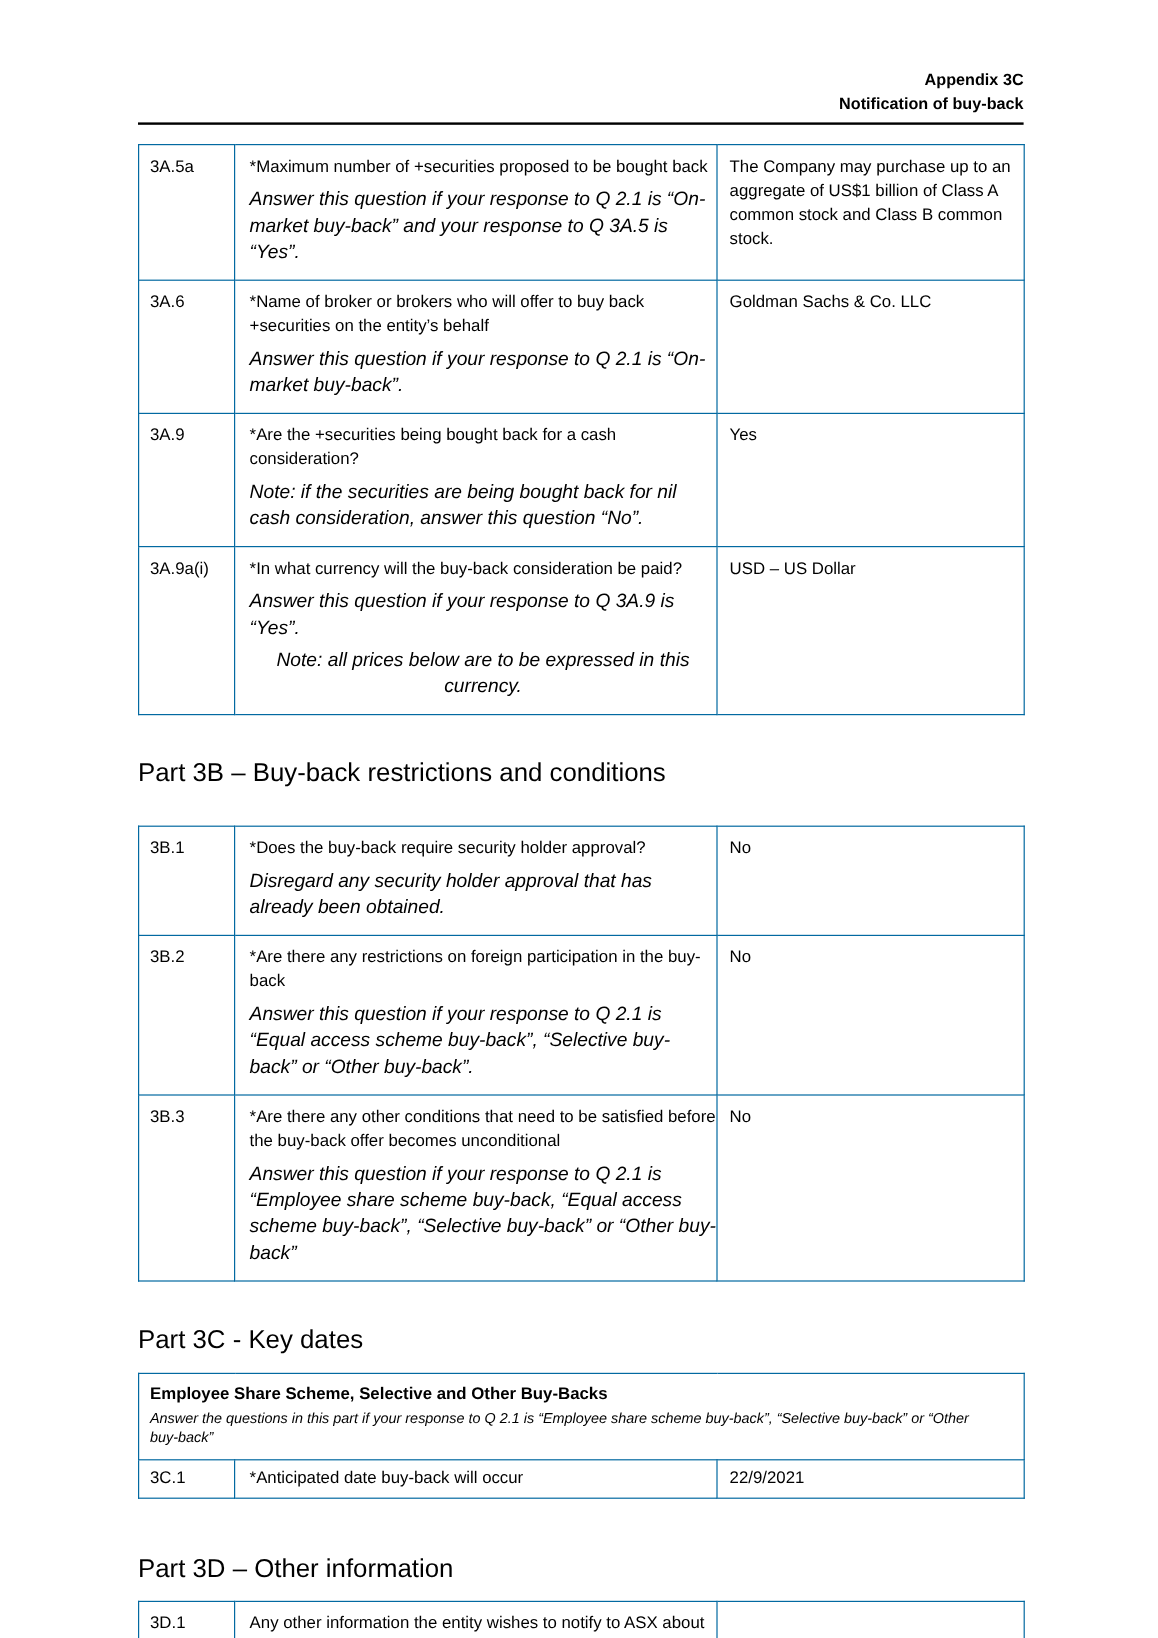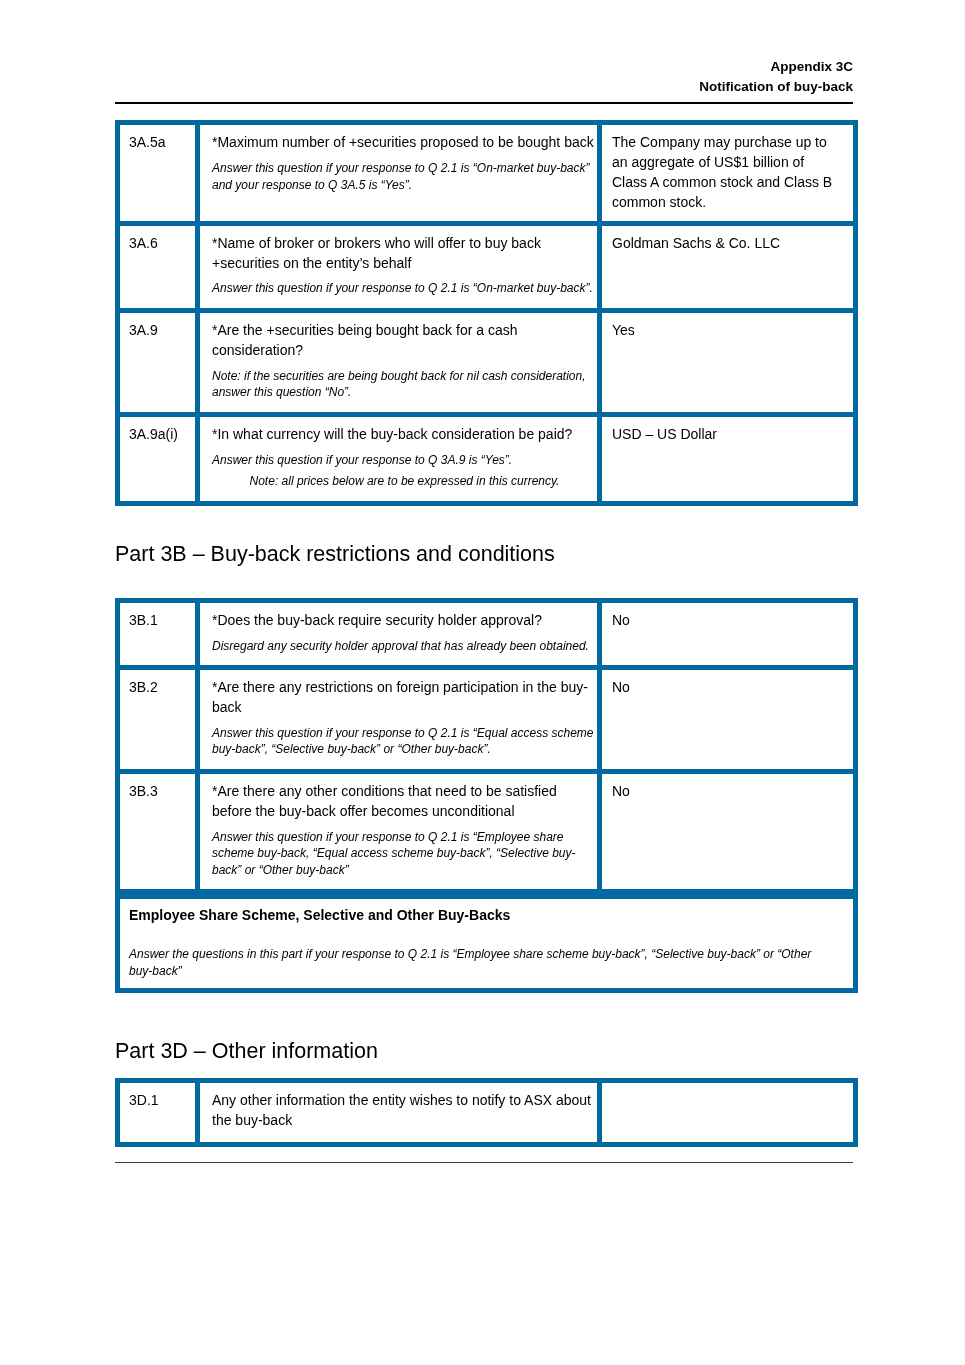--- a/index.html
+++ b/index.html
@@ -44,35 +44,35 @@
   table {
     border-collapse: collapse;
     width: 100%;
     table-layout: fixed;
   }
   .form-table { margin-top: 16px; }
   .col-id { width: 80px; }
   .col-q  { width: 402px; }
   .col-a  { width: 256px; }
   td {
-    border: 5px solid #0369a1;
+    border: 1px solid #0369a1;
     vertical-align: top;
   }
   .cell-id {
     padding: 8px 4px 8px 9px;
     font-size: 14px;
     line-height: 1.42;
   }
   .cell-q { padding: 8px 0 11px 12px; }
   .q {
     font-size: 14px;
     line-height: 1.42;
   }
   .note {
-    font-size: 12px;
+    font-size: 16px;
     font-style: italic;
     line-height: 1.38;
     margin-top: 7px;
   }
   .note + .note { margin-top: 5px; text-align: center; }
   .cell-a {
     padding: 8px 10px;
     font-size: 14px;
     line-height: 1.42;
   }
@@ -80,21 +80,21 @@
   .scheme-header-cell { padding: 7px 30px 9px 9px; }
   .scheme-title {
     font-size: 14px;
     font-weight: bold;
     line-height: 1.4;
   }
   .scheme-note {
     font-size: 12px;
     font-style: italic;
     line-height: 1.38;
-    margin-top: 20px;
+    margin-top: 2px;
   }
   
   .compact .cell-id { padding: 5px 4px 6px 9px; }
   .compact .cell-q  { padding: 5px 14px 6px 12px; }
   .compact .cell-a  { padding: 5px 10px 6px 10px; }
   
   .footer-rule {
     border: none;
     border-top: 1.5px solid #3c3c3c;
     margin: 15px 0 0 0;
@@ -183,34 +183,42 @@
         <td class="cell-id">3B.3</td>
         <td class="cell-q">
           <div class="q">*Are there any other conditions that need to be satisfied before the buy-back offer becomes unconditional</div>
           <div class="note">Answer this question if your response to Q 2.1 is “Employee share scheme buy-back, “Equal access scheme buy-back”, “Selective buy-back” or “Other buy-back”</div>
         </td>
         <td class="cell-a">No</td>
       </tr>
     </tbody>
   </table>
 
+  <h2 class="section-heading heading-3c">Part 3C - Key dates</h2>
 
   <table>
     <colgroup>
         <col class="col-id">
         <col class="col-q">
         <col class="col-a">
       </colgroup>
     <tbody>
       <tr>
         <td class="scheme-header-cell" colspan="3">
           <div class="scheme-title">Employee Share Scheme, Selective and Other Buy-Backs</div>
           <div class="scheme-note">Answer the questions in this part if your response to Q 2.1 is “Employee share scheme buy-back”, “Selective buy-back” or “Other buy-back”</div>
         </td>
       </tr>
+      <tr class="compact">
+        <td class="cell-id">3C.1</td>
+        <td class="cell-q">
+          <div class="q">*Anticipated date buy-back will occur</div>
+        </td>
+        <td class="cell-a">22/9/2021</td>
+      </tr>
     </tbody>
   </table>
 
   <h2 class="section-heading heading-3d">Part 3D – Other information</h2>
 
   <table>
     <colgroup>
         <col class="col-id">
         <col class="col-q">
         <col class="col-a">

